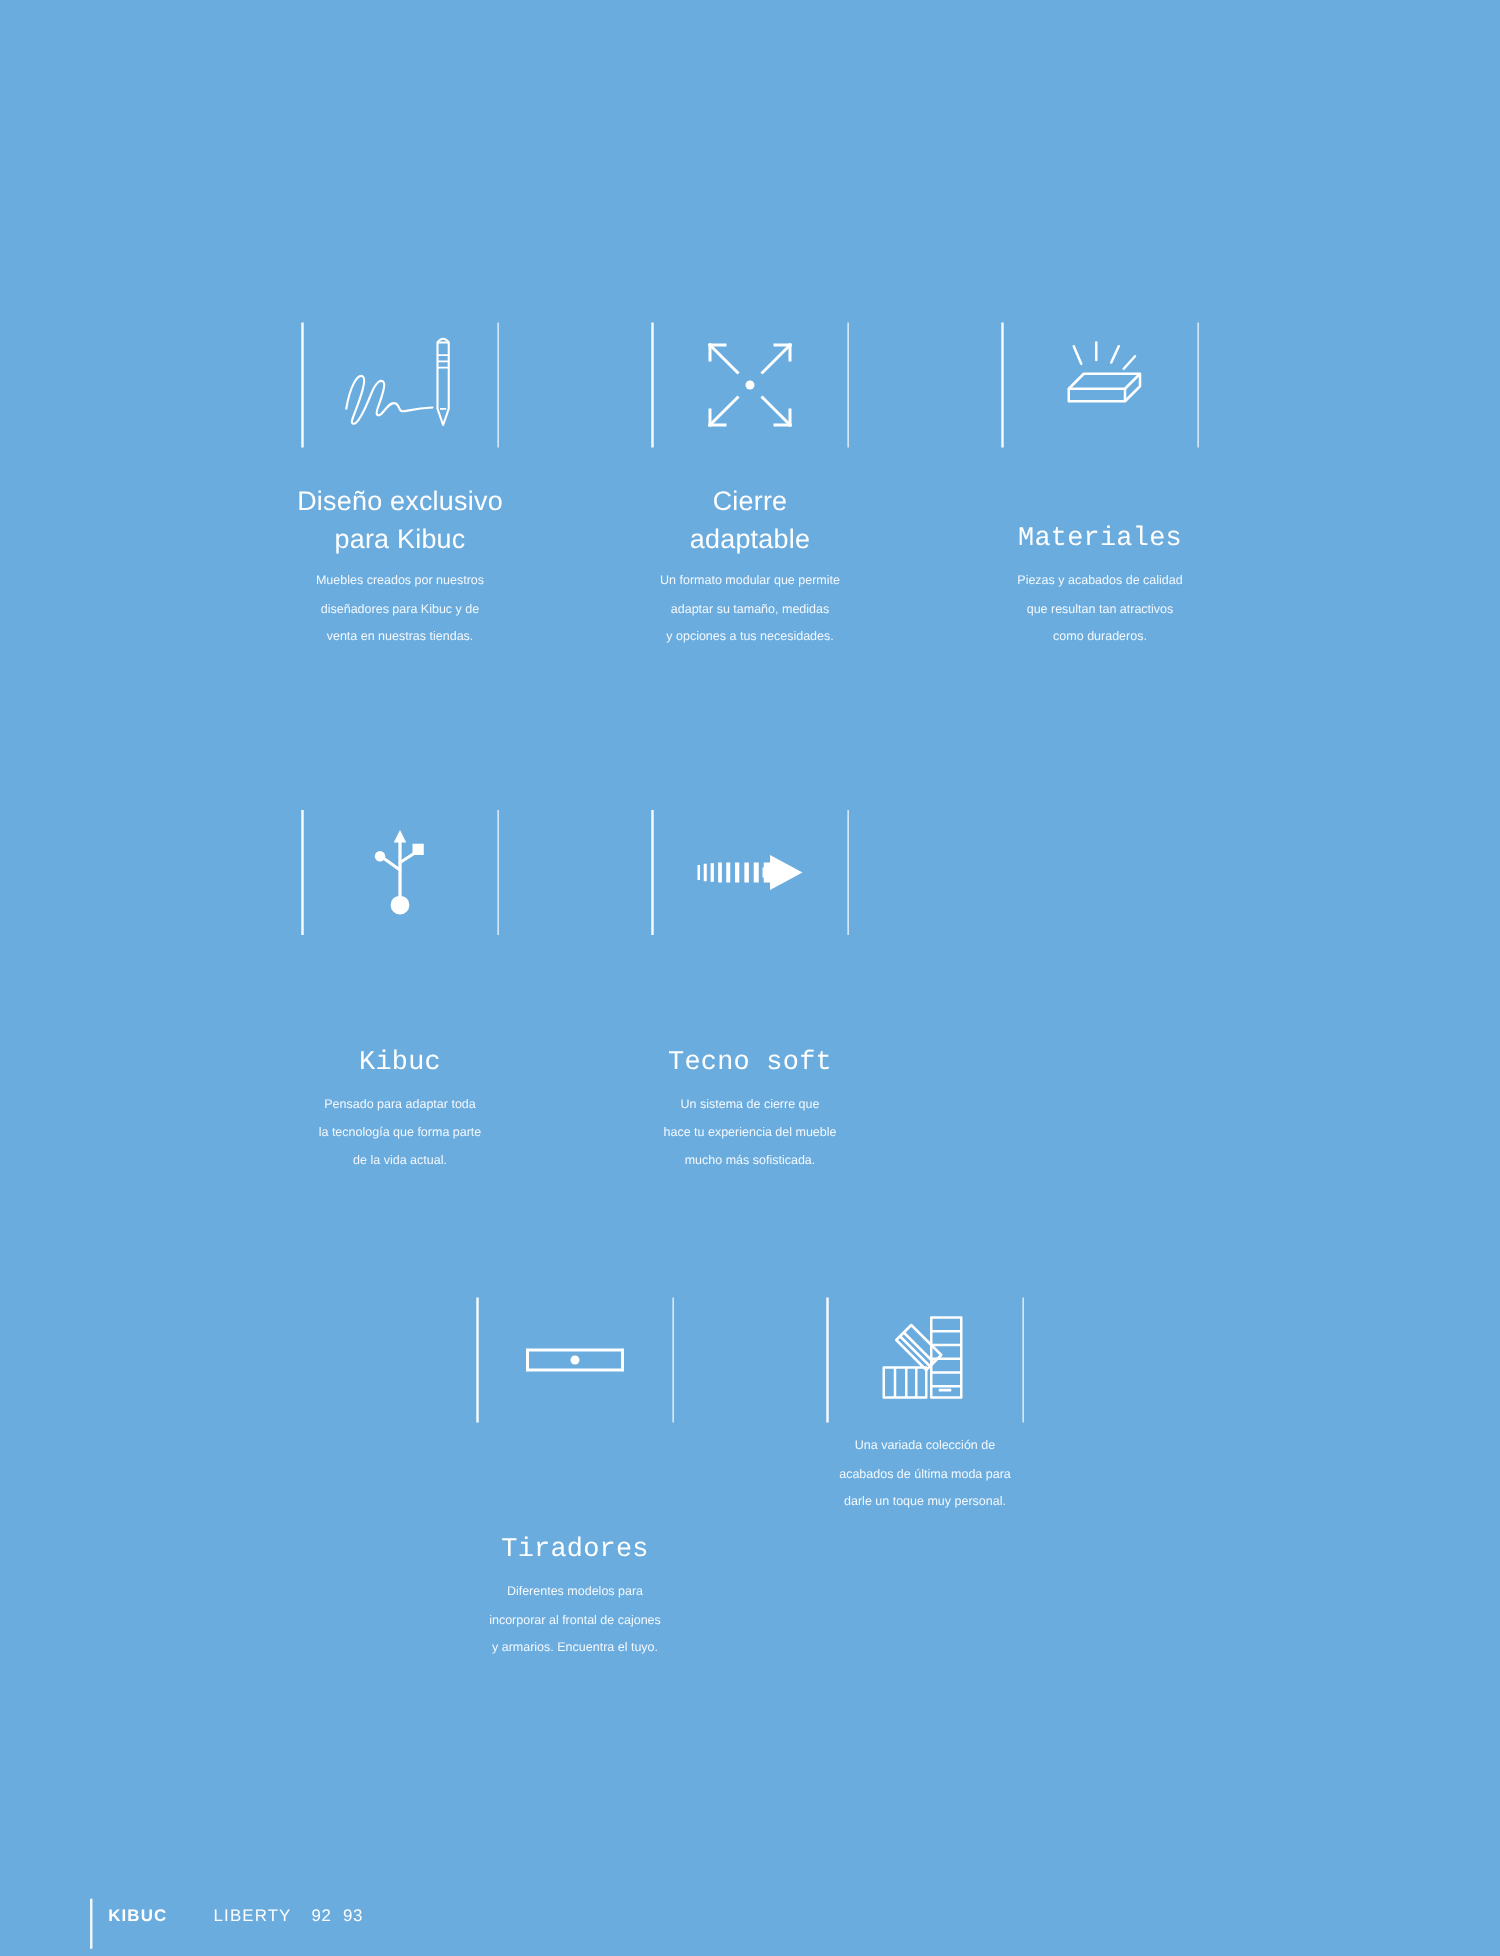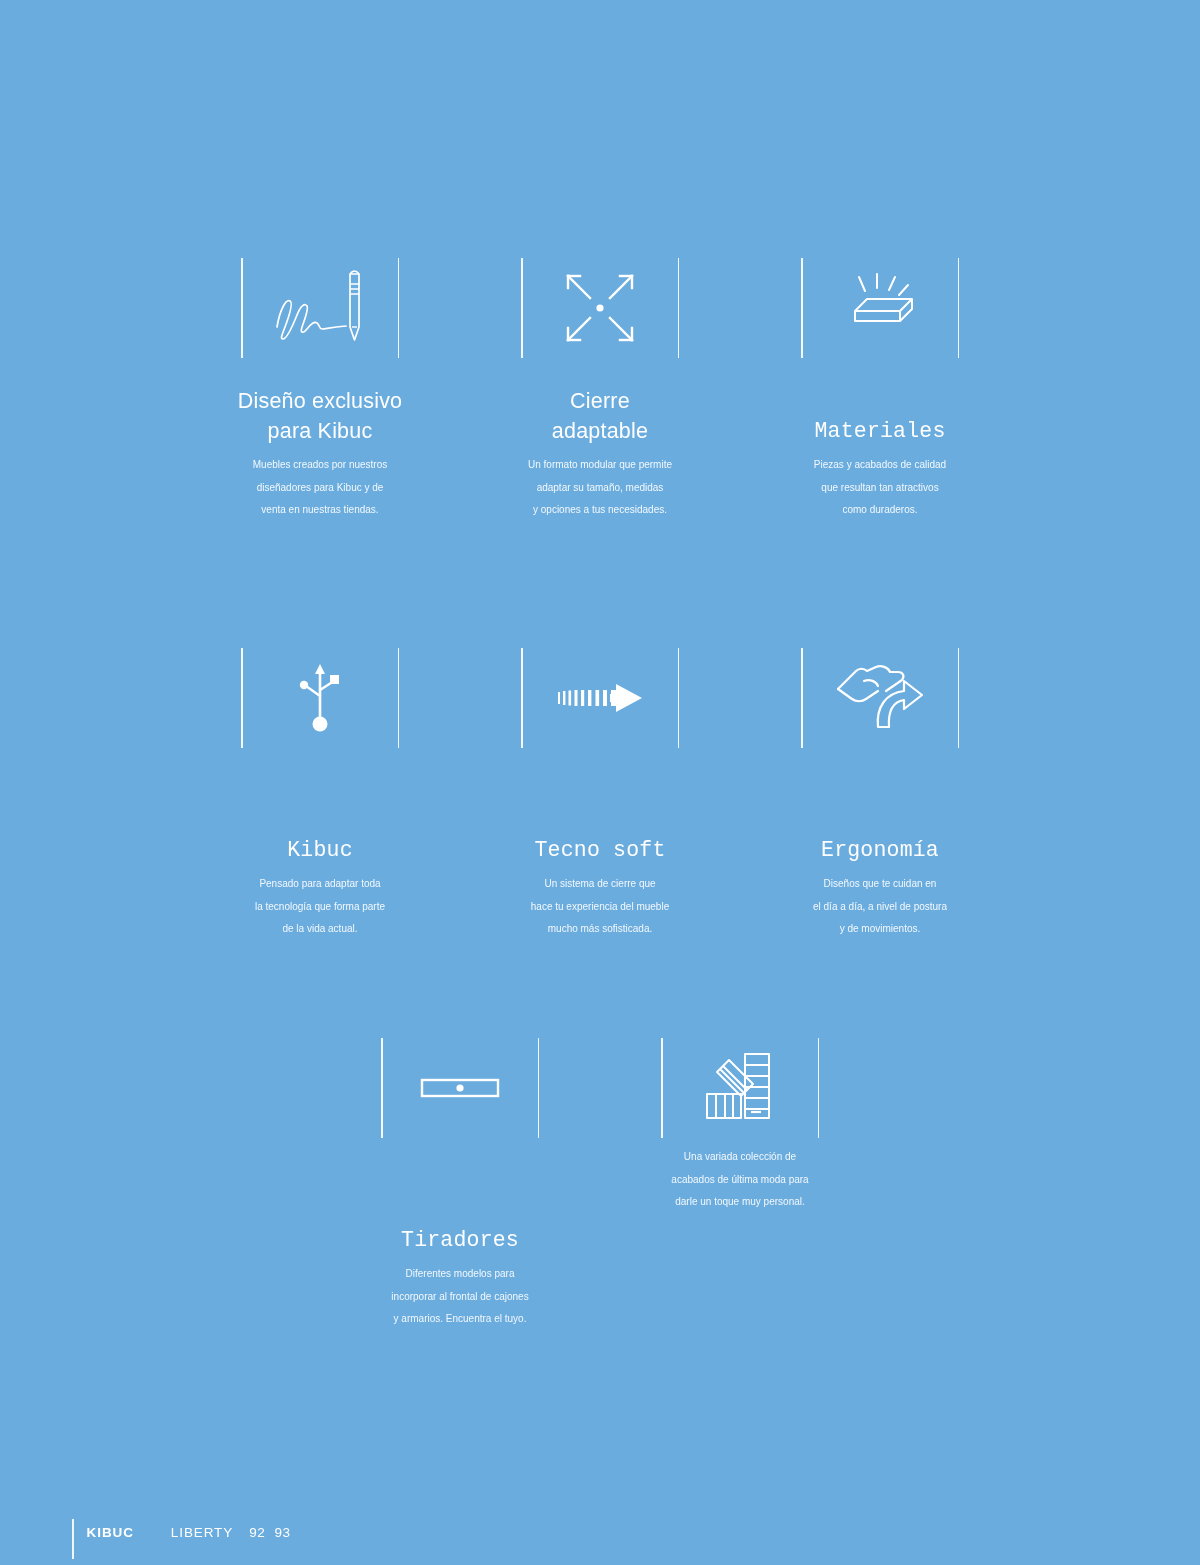--- a/index.html
+++ b/index.html
@@ -244,36 +244,20 @@
           </g>
           <path d="M64 6 L90 20 L64 34 V24 H58 V16 H64 Z" fill="#ffffff"></path>
         </svg>
       </div>
       <div class="feature-title title-oneline">Tecno soft</div>
       <div class="feature-desc">Un sistema de cierre que
 hace tu experiencia del mueble
 mucho más sofisticada.</div>
     </div>
 
-    <div class="feature">
-      <div class="icon-block">
-        <svg width="92" height="78" viewBox="0 0 92 78" fill="none">
-          <g stroke="#ffffff" stroke-width="2.2" stroke-linejoin="round" stroke-linecap="round" fill="none">
-            <path d="M4 30 L22 12 C25 9, 30 9, 33 12 L42 8 C47 6, 54 8, 56 13 L64 13 C69 13, 71 17, 68 21 L52 32"></path>
-            <path d="M4 30 L18 40 C22 43, 28 43, 32 40 L44 32"></path>
-            <path d="M30 22 C36 20, 42 22, 44 27"></path>
-          </g>
-          <path d="M44 68 C42 48, 52 34, 70 32 V22 L88 36 L70 50 V41 C58 43, 54 53, 55 68 Z" stroke="#ffffff" stroke-width="2.2" stroke-linejoin="round" fill="none"></path>
-        </svg>
-      </div>
-      <div class="feature-title title-oneline">Ergonomía</div>
-      <div class="feature-desc">Diseños que te cuidan en
-el día a día, a nivel de postura
-y de movimientos.</div>
-    </div>
 
   </div>
 
   <div class="row row-3">
 
     <div class="feature">
       <div class="icon-block">
         <svg width="80" height="30" viewBox="0 0 80 30" fill="none">
           <rect x="2" y="7" width="76" height="16" stroke="#ffffff" stroke-width="2.4" fill="none"></rect>
           <circle cx="40" cy="15" r="3.6" fill="#ffffff"></circle>

